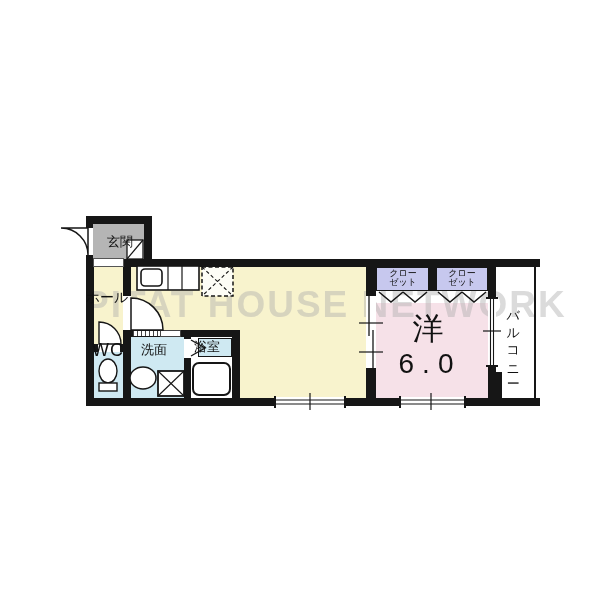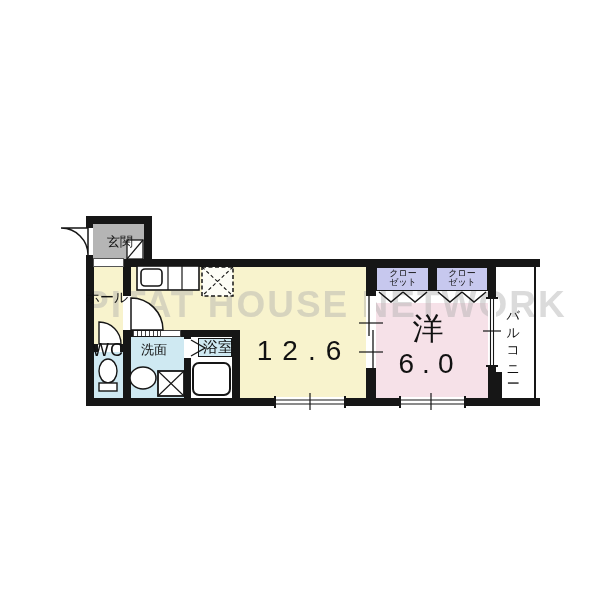--- a/index.html
+++ b/index.html
@@ -175,22 +175,21 @@
       <line x1="400" y1="396" x2="400" y2="408" stroke="#161616" stroke-width="2"></line>
       <line x1="465" y1="396" x2="465" y2="408" stroke="#161616" stroke-width="2"></line>
       <line x1="431" y1="393" x2="431" y2="410" stroke="#161616" stroke-width="1.2"></line>
     </g>
   </svg>
 
   <div class="abs lbl center" style="left:120px;top:242px;font-size:13px;">玄関</div>
   <div class="abs lbl center" style="left:107px;top:297px;font-size:14px;">ホール</div>
   <div class="abs lbl center" style="left:108px;top:350px;font-size:18px;letter-spacing:1px;">WC</div>
   <div class="abs lbl center" style="left:154px;top:350px;font-size:13px;">洗面</div>
-  <div class="abs lbl center" style="left:218px;top:347px;font-size:15px;text-align:right;">浴室</div>
-  <div class="abs lbl center" style="left:304px;top:351px;font-size:28px;letter-spacing:10px;">12.6</div>
+  <div class="abs lbl center" style="left:207px;top:347px;font-size:13px;text-align:right;">浴室</div>
   <div class="abs lbl center" style="left:428px;top:329px;font-size:31px;">洋</div>
   <div class="abs lbl center" style="left:430px;top:364px;font-size:28px;letter-spacing:8px;">6.0</div>
   <div class="abs lbl center" style="left:403px;top:278px;font-size:9px;text-align:center;">
     <span>クロー</span><br>
     <span>ゼット</span>
   </div>
   <div class="abs lbl center" style="left:462px;top:278px;font-size:9px;text-align:center;">
     <span>クロー</span><br>
     <span>ゼット</span>
   </div>

